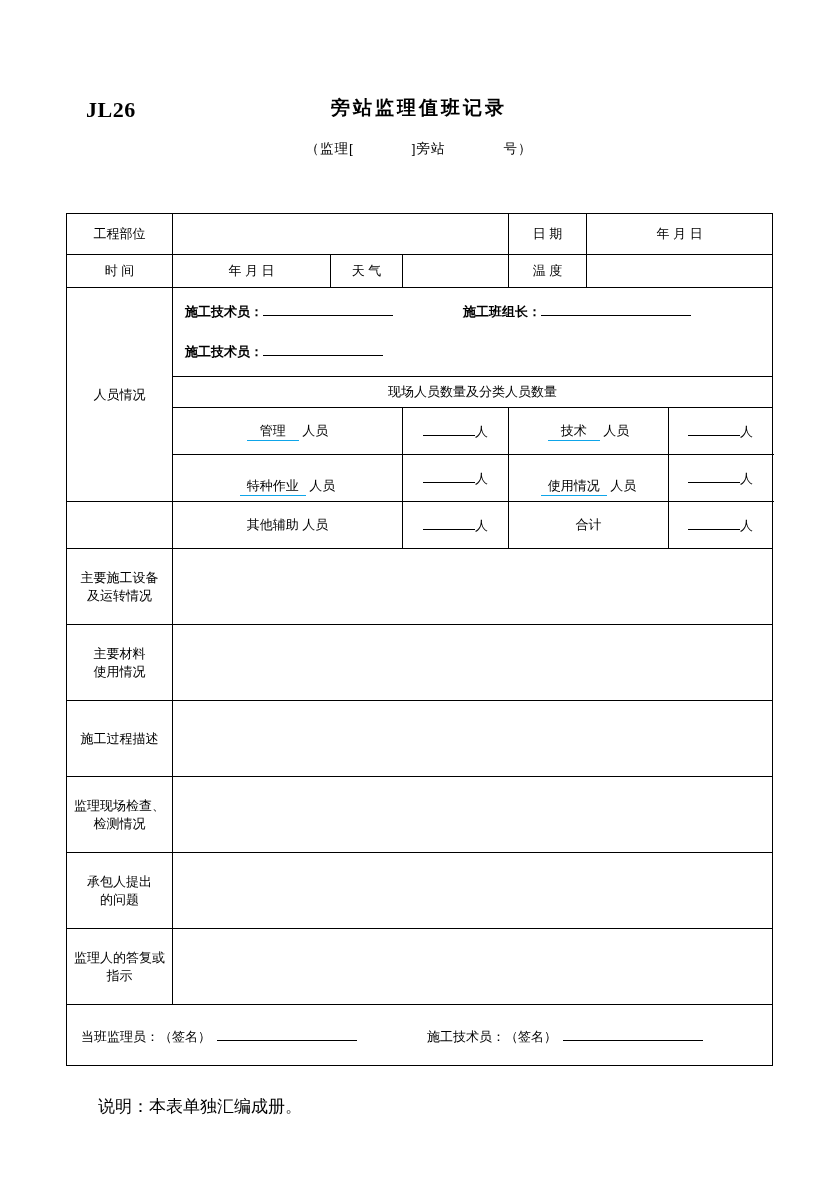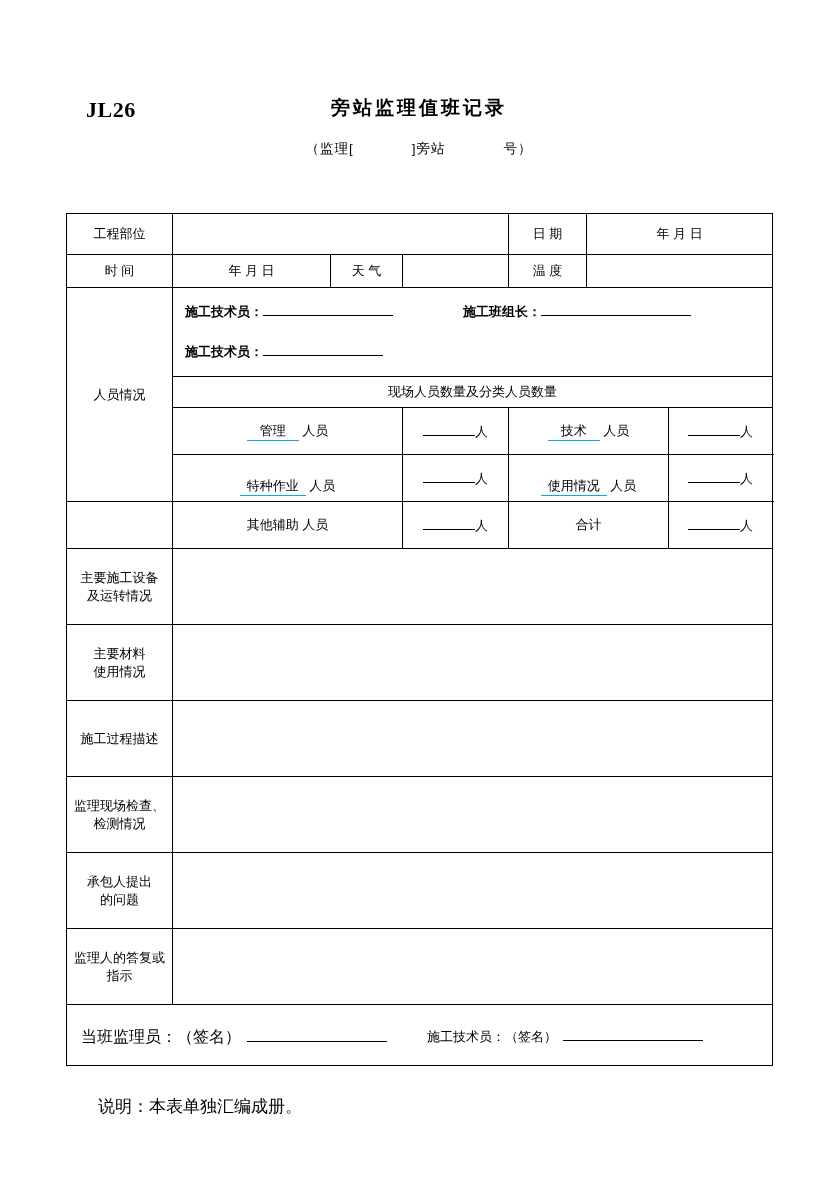--- a/index.html
+++ b/index.html
@@ -166,21 +166,21 @@
   
   .sig-cell {
     height: 60px;
     position: relative;
     text-align: left;
   }
   .sig-left {
     position: absolute;
     left: 14px;
     top: 22px;
-    font-size: 16px;
+    font-size: 13px;
     white-space: nowrap;
   }
   .sig-right {
     position: absolute;
     left: 360px;
     top: 22px;
     font-size: 13px;
     white-space: nowrap;
   }
   .sig-underline {

